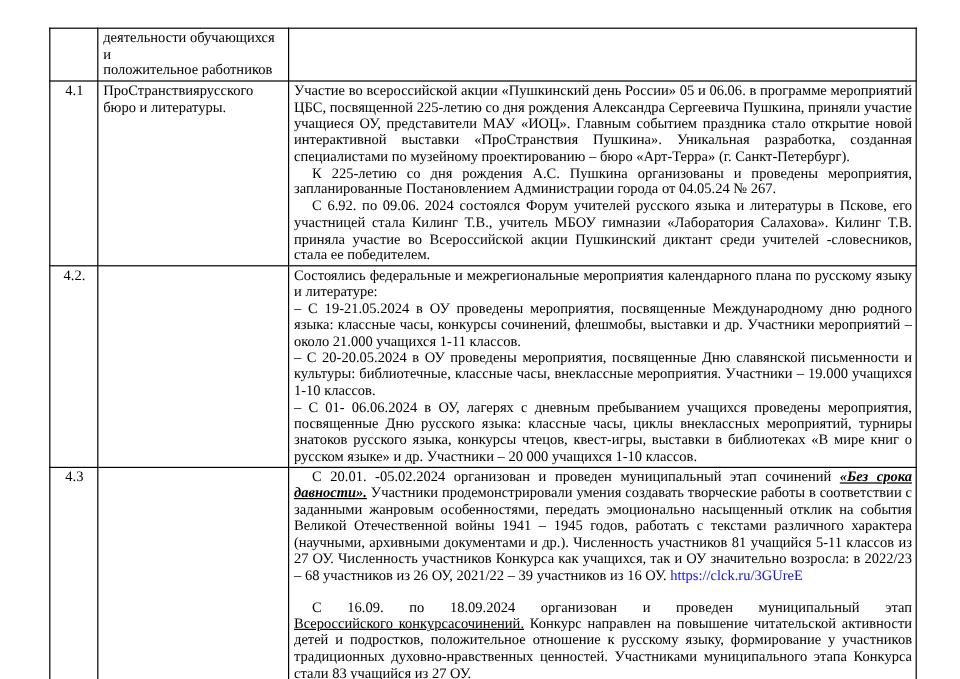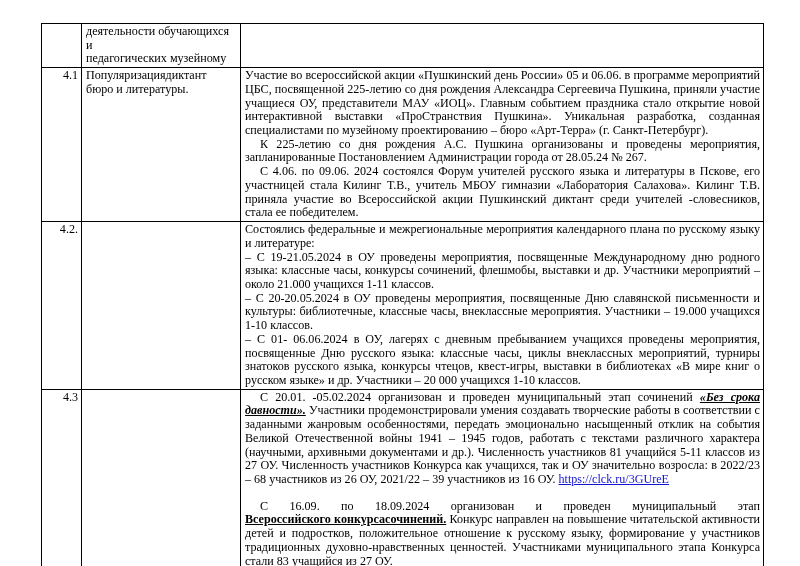--- a/index.html
+++ b/index.html
@@ -34,21 +34,21 @@
     padding: 1px 3px 1px 4px;
     font-size: 12.1px;
     line-height: 1.135;
     font-family: "Liberation Serif", "DejaVu Serif", serif;
   }
   col.c-num   { width: 40px; }
   col.c-topic { width: 159px; }
   col.c-body  { width: 523px; }
 
   .cell-num {
-    text-align: right;
+    text-align: center;
     white-space: nowrap;
   }
   .cell-topic p,
   .cell-body p {
     margin: 0;
   }
   .just {
     text-align: justify;
     text-align-last: left;
     hyphens: none;
@@ -57,66 +57,65 @@
     text-align: justify;
     text-align-last: justify;
   }
   .indent {
     text-indent: 15px;
   }
   .blank-line {
     height: 13px;
   }
   .bold-u {
-    font-weight: bold;
+    font-weight: normal;
     text-decoration: underline;
   }
   .bold-i-u {
     font-weight: bold;
     font-style: italic;
     text-decoration: underline;
   }
   .link {
     color: #1414d2;
-    text-decoration: underline;
   }
   .nowrap { white-space: nowrap; }
 </style>
 </head>
 <body>
 
 <div class="page">
 
   <table class="doc-table">
     <colgroup>
       <col class="c-num">
       <col class="c-topic">
       <col class="c-body">
     </colgroup>
     <tbody>
 
       <tr>
         <td class="cell-num"></td>
         <td class="cell-topic">
           <p>деятельности обучающихся и</p>
-          <p>педагогических музейному</p>
+          <p>положительное работников</p>
         </td>
         <td class="cell-body"></td>
       </tr>
 
       <tr>
         <td class="cell-num">4.1</td>
         <td class="cell-topic">
-          <p class="just-stretch"><span>Популяризация</span><span>диктант</span></p>
+          <p class="just-stretch"><span>ПроСтранствия</span><span>русского</span></p>
           <p>бюро и литературы.</p>
         </td>
         <td class="cell-body">
           <p class="just">Участие во всероссийской акции «Пушкинский день России» 05 и 06.06. в программе мероприятий ЦБС, посвященной 225-летию со дня рождения Александра Сергеевича Пушкина, приняли участие учащиеся ОУ, представители МАУ «ИОЦ». Главным событием праздника стало открытие новой интерактивной выставки «ПроСтранствия Пушкина». Уникальная разработка, созданная специалистами по музейному проектированию – бюро «Арт-Терра» (г. Санкт-Петербург).</p>
-          <p class="just indent">К 225-летию со дня рождения А.С. Пушкина организованы и проведены мероприятия, запланированные Постановлением Администрации города от 28.05.24 № 267.</p>
-          <p class="just indent">С 4.06. по 09.06. 2024 состоялся Форум учителей русского языка и литературы в Пскове, его участницей стала Килинг Т.В., учитель МБОУ гимназии «Лаборатория Салахова».  Килинг Т.В. приняла участие во Всероссийской акции Пушкинский диктант среди учителей -словесников, стала ее победителем.</p>
+          <p class="just indent">К 225-летию со дня рождения А.С. Пушкина организованы и проведены мероприятия, запланированные Постановлением Администрации города от 04.05.24 № 267.</p>
+          <p class="just indent">С 6.92. по 09.06. 2024 состоялся Форум учителей русского языка и литературы в Пскове, его участницей стала Килинг Т.В., учитель МБОУ гимназии «Лаборатория Салахова».  Килинг Т.В. приняла участие во Всероссийской акции Пушкинский диктант среди учителей -словесников, стала ее победителем.</p>
         </td>
       </tr>
 
       <tr>
         <td class="cell-num">4.2.</td>
         <td class="cell-topic"></td>
         <td class="cell-body">
           <p class="just">Состоялись федеральные и межрегиональные мероприятия календарного плана по русскому языку и литературе:</p>
           <p class="just">– С 19-21.05.2024 в ОУ проведены мероприятия, посвященные Международному дню родного языка: классные часы, конкурсы сочинений, флешмобы, выставки и др. Участники мероприятий – около 21.000 учащихся 1-11 классов.</p>
           <p class="just">– С 20-20.05.2024 в ОУ проведены мероприятия, посвященные Дню славянской письменности и культуры: библиотечные, классные часы, внеклассные мероприятия. Участники – 19.000 учащихся 1-10 классов.</p>

